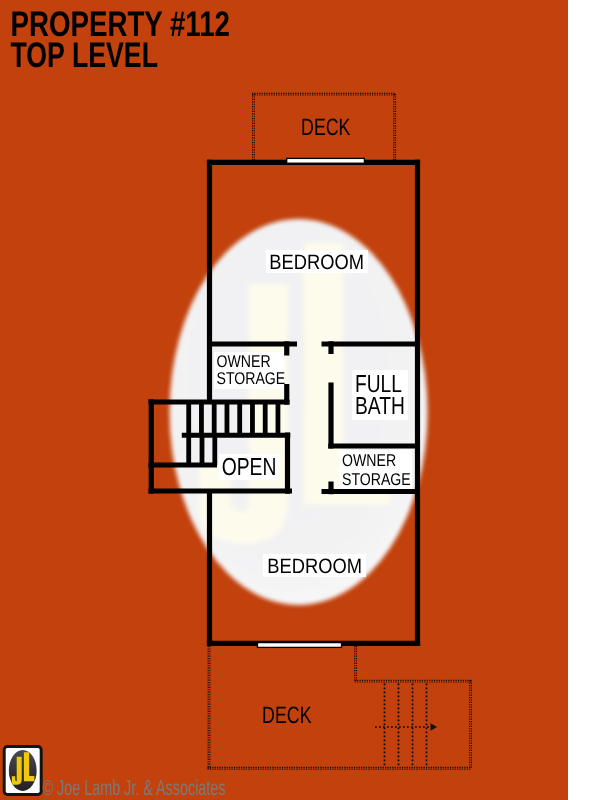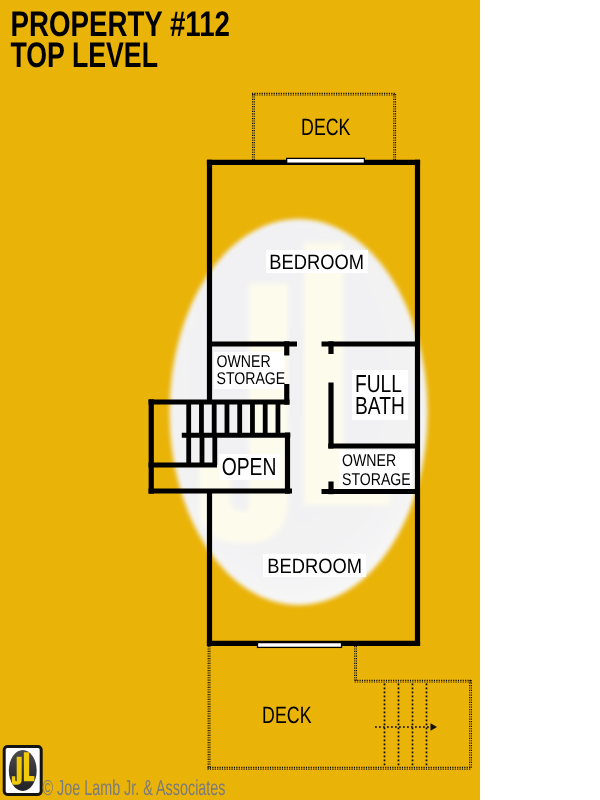--- a/index.html
+++ b/index.html
@@ -1,16 +1,16 @@
 <!DOCTYPE html>
 <html><head>
 <meta charset="utf-8">
 <style>
   html,body{margin:0;padding:0;background:#ffffff;}
-  #page{position:relative;width:480px;height:800px;background:#eab308;overflow:hidden;will-change:transform;}
+  #page{position:relative;width:568px;height:800px;background:#c2410c;overflow:hidden;will-change:transform;}
   svg text{font-family:"Liberation Sans",sans-serif;}
 </style>
 </head>
 <body>
 <div id="page">
 <svg width="600" height="800" viewBox="0 0 600 800" text-rendering="geometricPrecision">
   <defs>
     <radialGradient id="wmg" cx="46%" cy="40%" r="62%">
       <stop offset="0%" stop-color="#f1f1f3"></stop>
       <stop offset="72%" stop-color="#f2f2f3"></stop>

